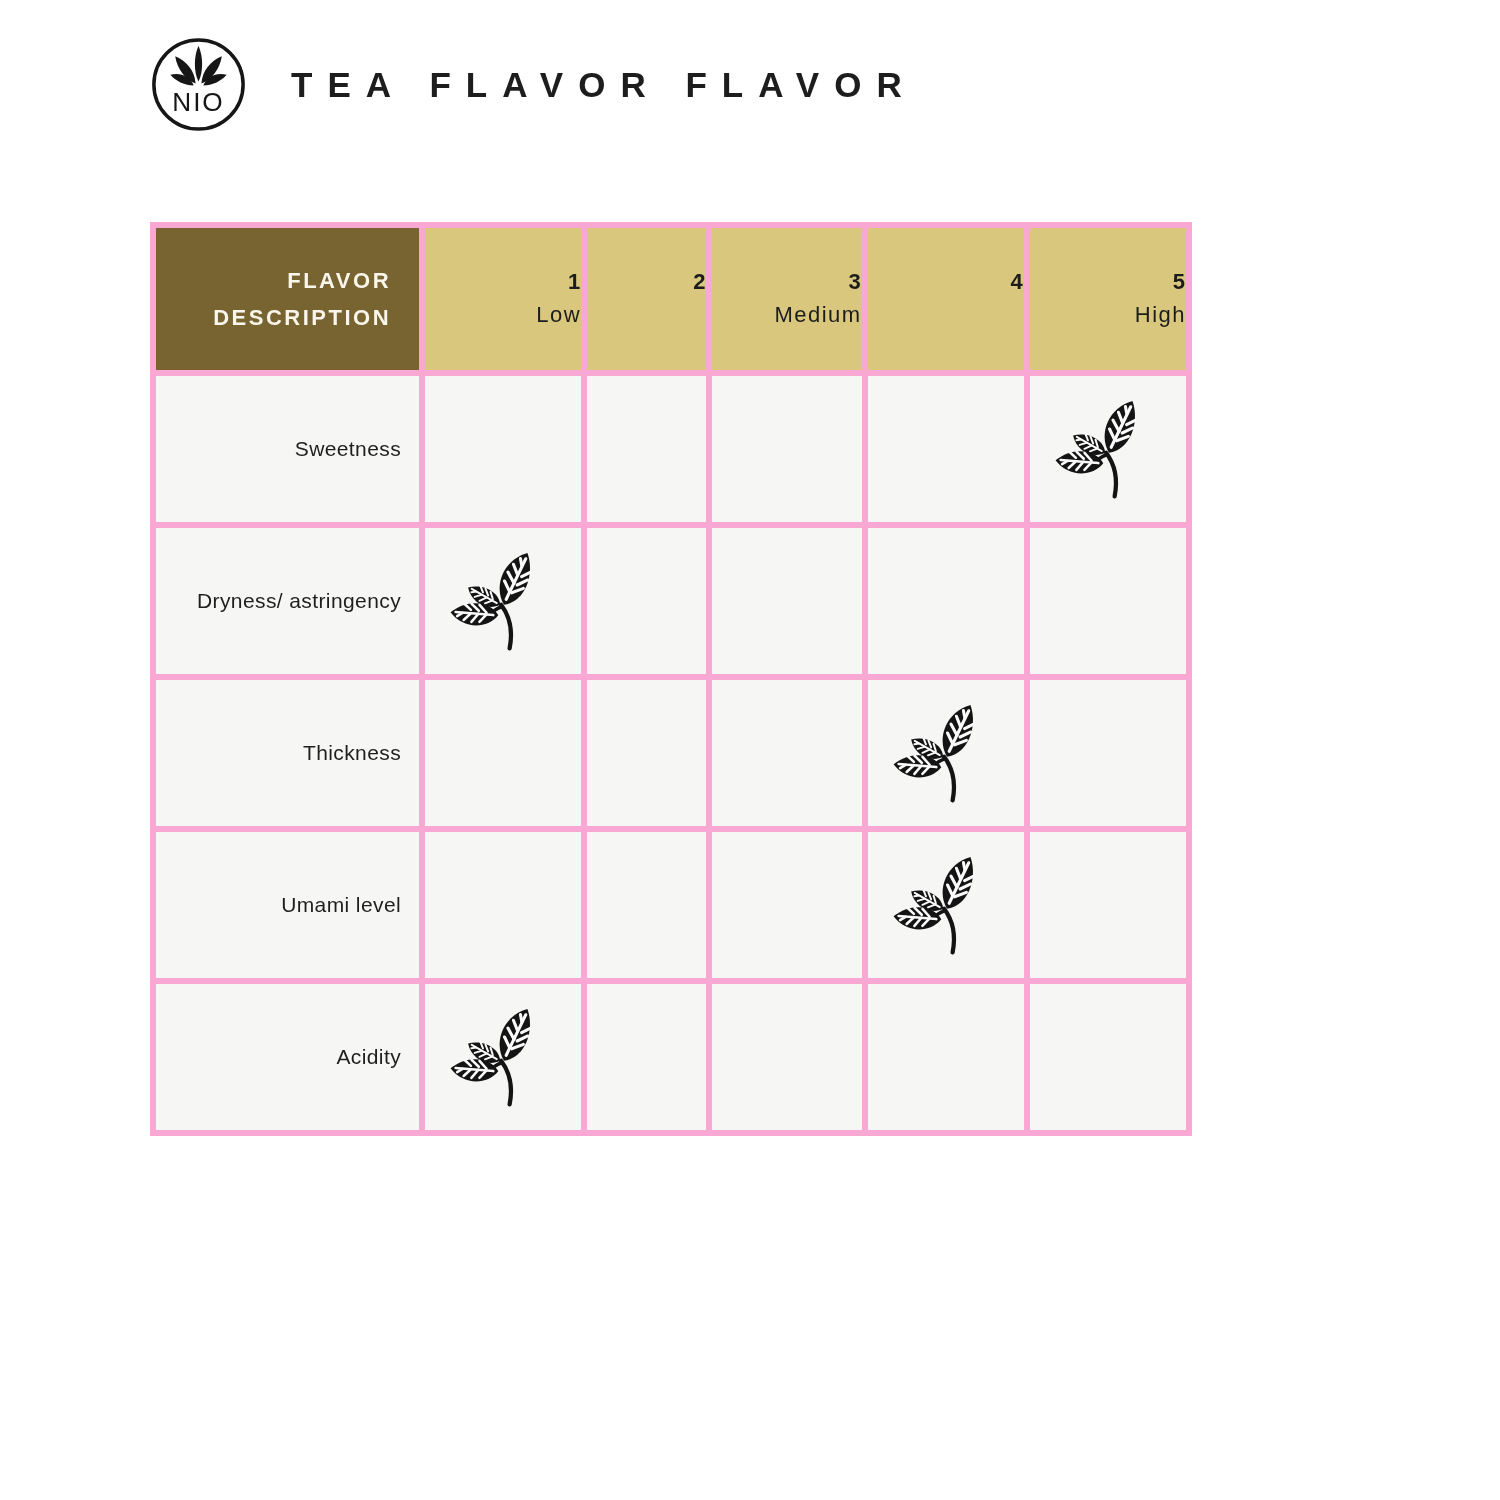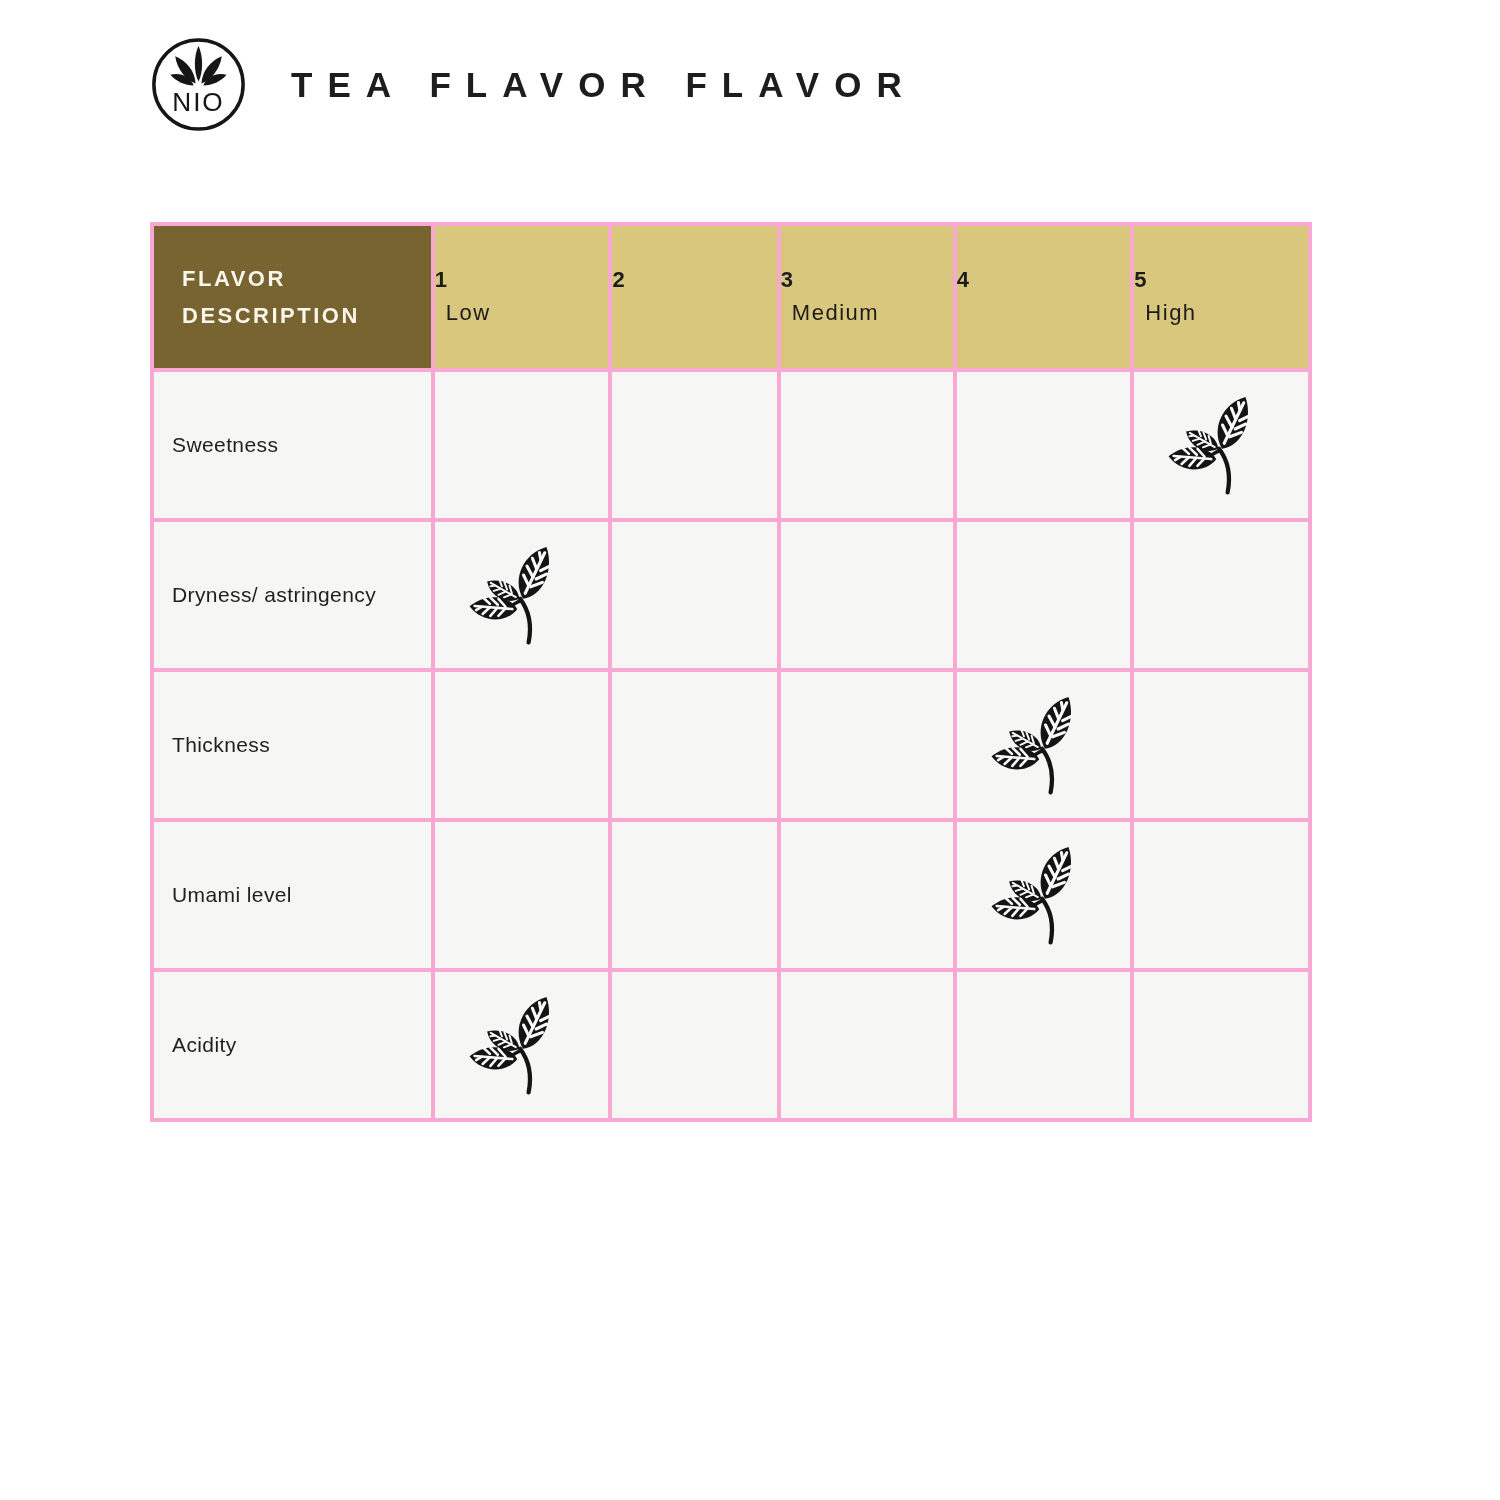--- a/index.html
+++ b/index.html
@@ -3,21 +3,21 @@
 <meta charset="utf-8">
 <style>
   html, body {
     margin: 0;
     padding: 0;
     background: #ffffff;
     font-family: "Liberation Sans", "DejaVu Sans", sans-serif;
   }
   .page {
     position: relative;
-    width: 1312px;
+    width: 1192px;
     height: 1500px;
     background: #ffffff;
     overflow: hidden;
   }
   .brand {
     position: absolute;
     top: 36px;
     left: 150px;
     display: flex;
     align-items: center;
@@ -33,23 +33,23 @@
     white-space: nowrap;
   }
   table.flavor-table {
     position: absolute;
     top: 222px;
     left: 150px;
     border-collapse: collapse;
     table-layout: fixed;
   }
   .flavor-table th, .flavor-table td {
-    border: 4px solid #f9a8d4;
+    border: 6px solid #f9a8d4;
     padding: 0;
-    text-align: left;
+    text-align: right;
     vertical-align: middle;
   }
   th.corner {
     background: #776430;
     color: #faf6ec;
     height: 142px;
     font-size: 22px;
     font-weight: 700;
     letter-spacing: 2.5px;
     line-height: 1.7;

